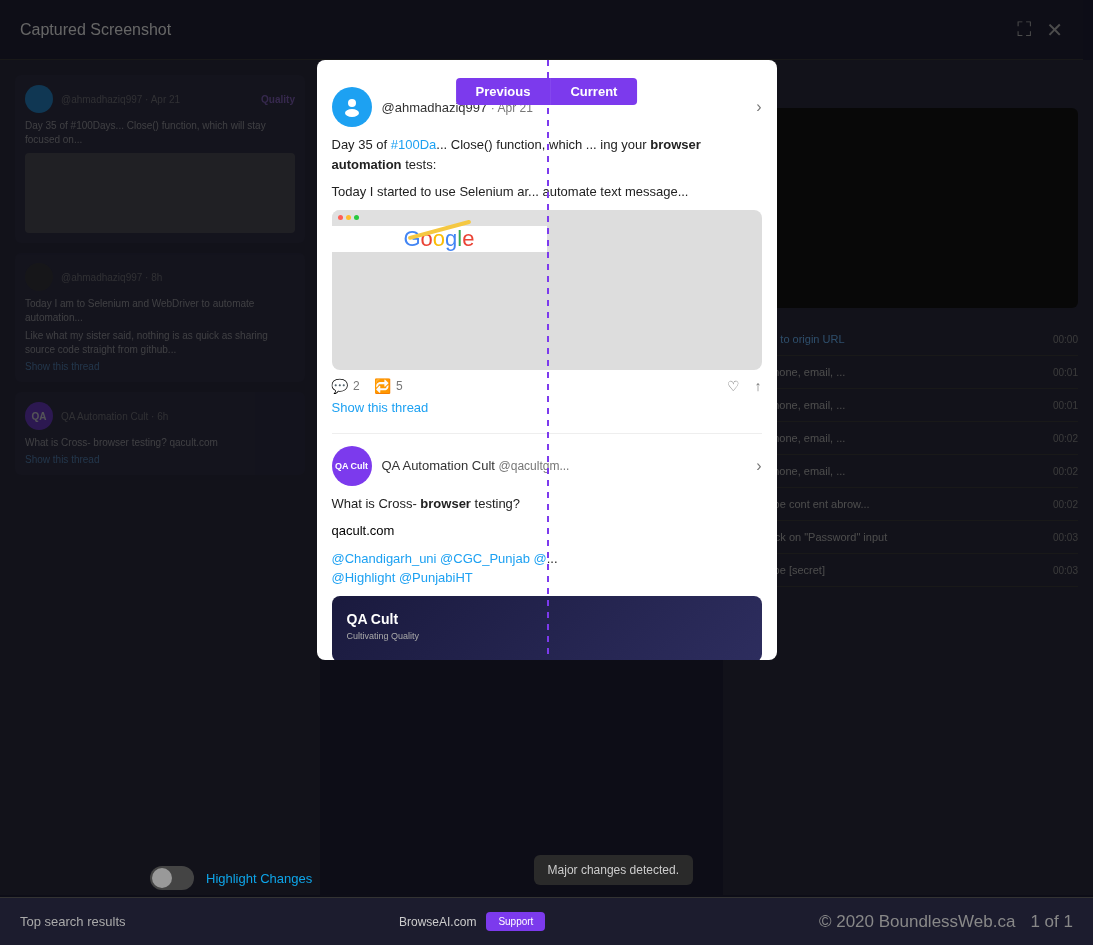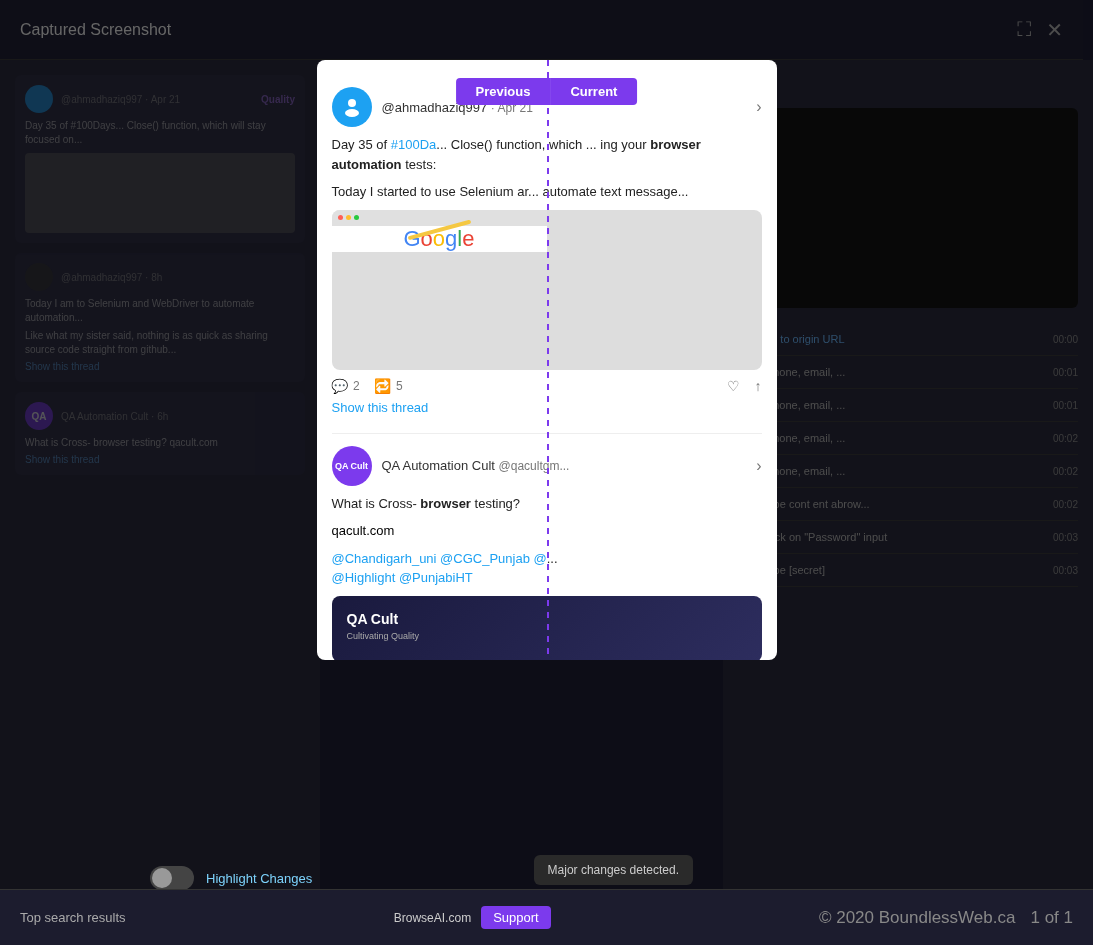--- a/index.html
+++ b/index.html
@@ -371,21 +371,21 @@
     .avatar-blue { background: #1da1f2; }
     .avatar-dark { background: #333; }
     .avatar-qa { background: #7c3aed; color: white; font-size: 10px; font-weight: bold; display: flex; align-items: center; justify-content: center; }
 
     
     .footer-bar {
       position: absolute;
       bottom: 0;
       left: 0;
       right: 0;
-      height: 56px;
+      height: 48px;
       background: #1c1c2e;
       display: flex;
       align-items: center;
       padding: 13px 20px;
       border-top: 1px solid #333;
     }
     .footer-left {
       font-size: 13px;
       color: #aaa;
     }
@@ -398,21 +398,21 @@
     .footer-logo {
       color: #ccc;
       font-size: 12px;
     }
     .footer-support-btn {
       background: #7c3aed;
       color: #fff;
       border: none;
       border-radius: 4px;
       padding: 4px 12px;
-      font-size: 13px;
+      font-size: 10px;
       cursor: pointer;
     }
     .footer-right {
       font-size: 17px;
       color: #888;
     }
 
     
     .highlight-section {
       position: absolute;
@@ -434,21 +434,21 @@
       position: absolute;
       width: 20px;
       height: 20px;
       background: #999;
       border-radius: 50%;
       top: 2px;
       left: 2px;
       transition: left 0.2s;
     }
     .highlight-label {
-      color: #7dd3fc;
+      color: #0ea5e9;
       font-size: 13px;
     }
 
     
     .changes-tooltip {
       position: absolute;
       bottom: 60px;
       right: 400px;
       background: #2a2a2a;
       color: #ccc;

